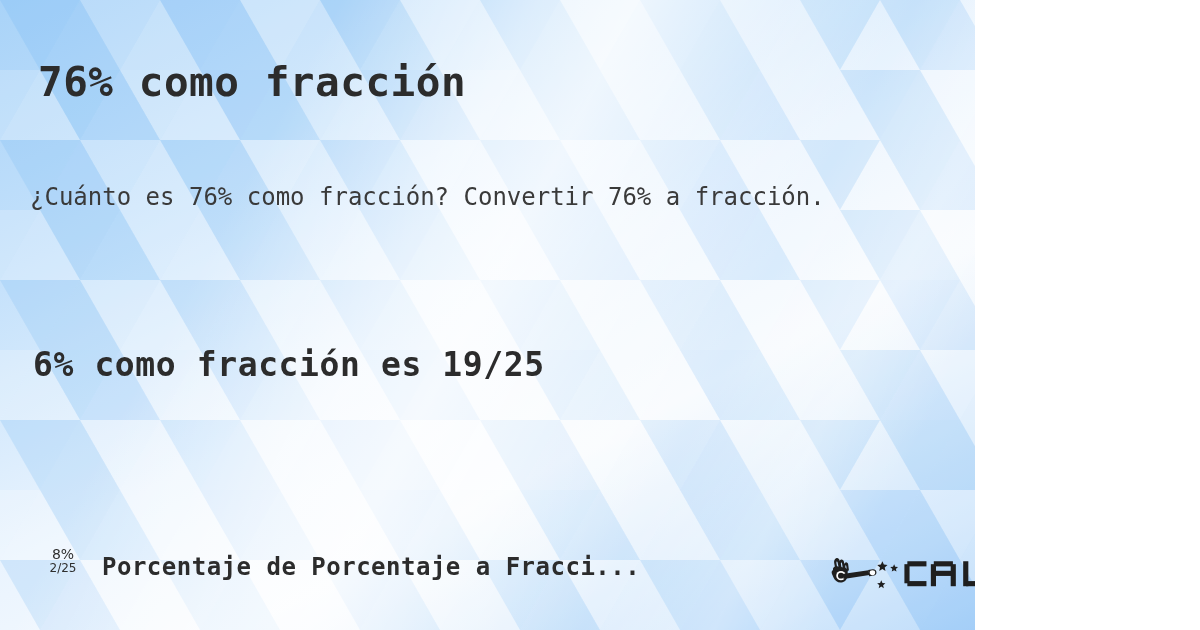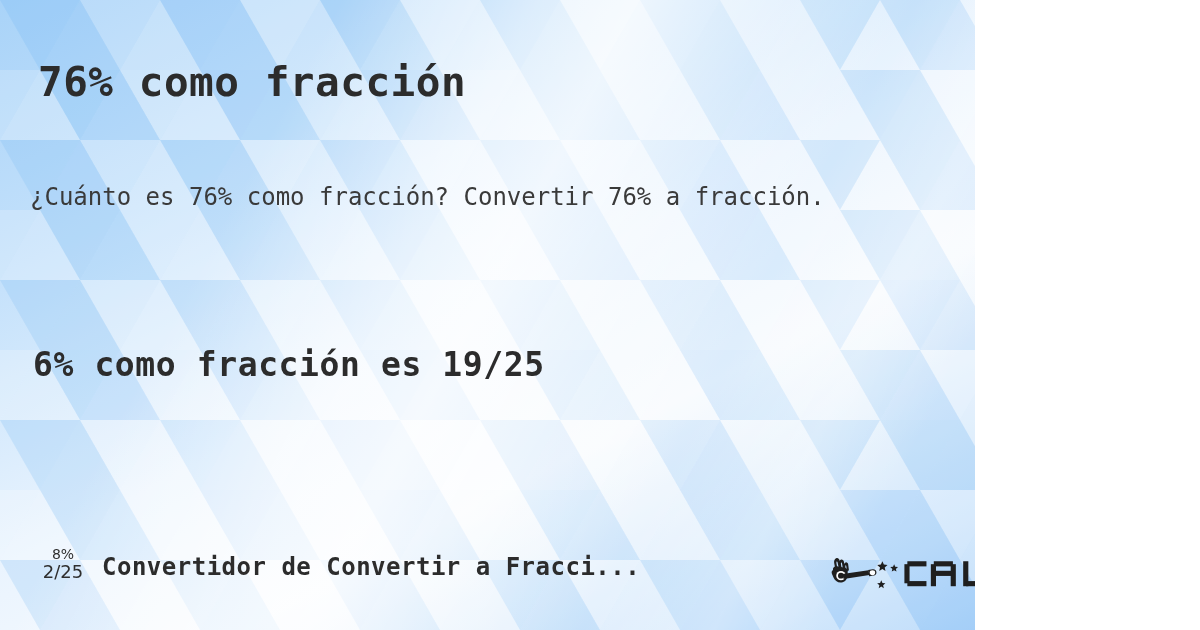--- a/index.html
+++ b/index.html
@@ -98,21 +98,21 @@
     line-height: 1.08;
   }
   .footer-badge .pct {
     display: block;
     font-size: 14px;
     font-weight: 400;
     font-family: "DejaVu Sans", "Liberation Sans", sans-serif;
   }
   .footer-badge .frac {
     display: block;
-    font-size: 18px;
+    font-size: 12px;
     font-weight: 400;
     font-family: "DejaVu Sans", "Liberation Sans", sans-serif;
   }
 
   .footer-title {
     position: absolute;
     left: 102px;
     top: 8px;
     font-size: 24px;
     font-weight: 700;
@@ -446,21 +446,21 @@
 
     <div class="answer">6% como fracción es 19/25</div>
 
     <div id="footer">
 
       <div class="footer-badge">
         <span class="pct">8%</span>
         <span class="frac">2/25</span>
       </div>
 
-      <div class="footer-title">Convertidor de Convertir a Fracci...</div>
+      <div class="footer-title">Porcentaje de Porcentaje a Fracci...</div>
 
       <div id="logo">
         <svg width="360" height="52" viewBox="0 0 490 52" xmlns="http://www.w3.org/2000/svg">
           <g fill="#1f1f1f">
 
             <path d="M11 6 c2.2 -1.1 4.2 0.4 4.6 2.6 l1.6 8.4 c0.2 1.0 -0.4 1.7 -1.2 1.8 c-0.8 0.1 -1.5 -0.4 -1.7 -1.4 L13 11.2 c-0.2 -1.0 -1.0 -1.2 -1.4 -0.5 c-0.3 0.6 -0.2 1.6 0 2.6 l1.5 7.9 l-2.9 0.7 L8.4 12.4 C7.9 9.6 8.8 7.1 11 6 Z"></path>
             <path d="M17.3 7.8 c2.1 -0.9 4.0 0.6 4.3 2.7 l1.3 8.2 c0.15 1.0 -0.45 1.7 -1.25 1.8 c-0.8 0.1 -1.45 -0.45 -1.6 -1.45 l-1.0 -6.4 c-0.15 -1.0 -0.95 -1.2 -1.3 -0.5 c-0.3 0.6 -0.2 1.5 -0.05 2.5 l1.3 7.6 l-2.85 0.6 l-1.6 -9.0 c-0.45 -2.6 0.5 -4.9 2.75 -6.0 Z"></path>
             <path d="M23.6 11.6 c2.0 -0.7 3.7 0.8 3.9 2.8 l0.9 7.2 c0.1 0.95 -0.5 1.6 -1.3 1.65 c-0.8 0.05 -1.4 -0.5 -1.5 -1.45 l-0.7 -5.4 c-0.1 -0.9 -0.9 -1.1 -1.2 -0.45 c-0.25 0.55 -0.15 1.4 -0.05 2.3 l1.0 6.6 l-2.8 0.45 l-1.15 -7.8 c-0.35 -2.4 0.55 -4.45 2.9 -5.15 Z"></path>
 
             <path d="M6.8 20.0 c1.0 -2.6 3.4 -3.6 5.6 -3.2 l10.4 1.9 c2.6 0.5 4.3 2.6 4.1 5.2 l-0.5 6.4 c-0.35 4.4 -3.6 7.9 -8.0 8.5 c-4.8 0.65 -9.3 -2.2 -10.9 -6.7 L5.3 27.0 c-0.7 -2.0 -0.3 -4.0 1.5 -5.0 Z"></path>

